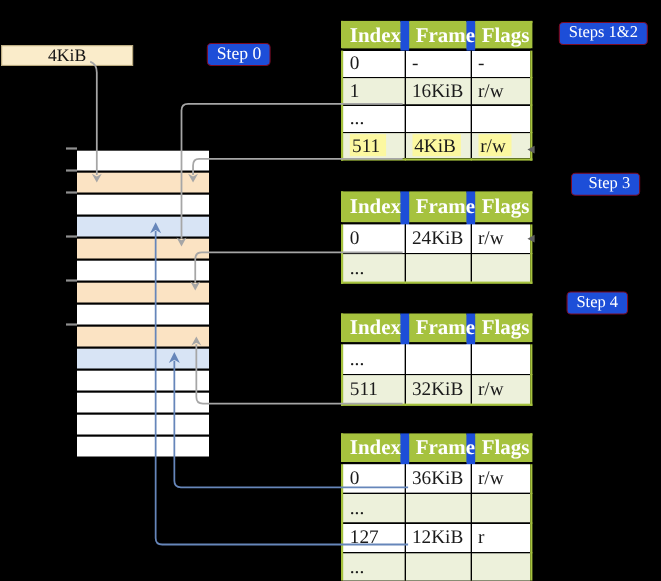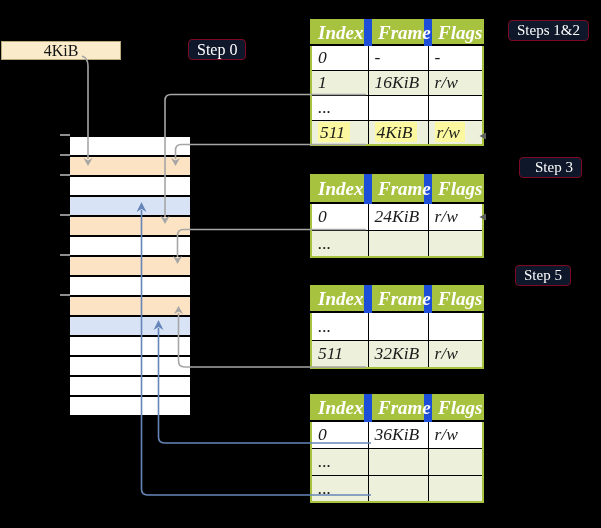--- a/index.html
+++ b/index.html
@@ -5,39 +5,39 @@
   html,body{margin:0;padding:0;background:#000;}
   #canvas{position:relative;width:601px;height:528px;background:#000;overflow:hidden;
           font-family:"Liberation Serif","DejaVu Serif",serif;}
 
   
   .size-box{position:absolute;left:1px;top:41px;width:118px;height:17px;
     background:#faecca;border:1px solid #b9a97e;color:#141414;
     font-size:16px;line-height:17px;text-align:center;}
 
   
-  .badge{position:absolute;background:#0f172a;color:#fff;border-radius:4px;
+  .badge{position:absolute;background:#1d4ed8;color:#fff;border-radius:4px;
     padding:1px 8px;font-size:15px;line-height:17px;white-space:nowrap;
     border:1px solid #7d0a22;}
   #badge-step0{left:188px;top:39px;font-size:16px;font-family:Liberation Serif, serif;}
   #badge-steps12{left:508px;top:20px;}
   #badge-step3{left:519px;top:157px;padding-left:15px;}
   #badge-step4{left:515px;top:265px;}
 
   
   #stack{position:absolute;left:70px;top:135px;width:120px;height:281px;}
   .mem-row{position:absolute;left:0;width:120px;height:18.5px;}
   .mem-row.white{background:#ffffff;}
   .mem-row.peach{background:#fbe3c3;}
   .mem-row.blue{background:#d8e4f5;}
   .tick{position:absolute;left:60px;width:10px;height:2px;background:#8f8f8f;}
 
   
   table.pt{position:absolute;left:310px;width:172px;border-collapse:collapse;
-    table-layout:fixed;border:2.5px solid #a6c23e;font-style:italic;}
+    table-layout:fixed;border:2.5px solid #a6c23e;}
   table.pt th{background:#a6c23e;color:#fff;font-weight:bold;font-size:19px;
     text-align:left;padding:0 0 0 6px;border-bottom:2px solid #000;}
   table.pt th + th{border-left:8px solid #1d4ed8;}
   table.pt td{font-size:17.5px;color:#1b1b1b;padding:0 0 0 6px;background:#fff;
     overflow:hidden;white-space:nowrap;}
   table.pt td + td{border-left:1.5px solid #000;}
   table.pt tbody tr + tr td{border-top:1.5px solid #000;}
   table.pt tbody tr.shaded td{background:#edf1db;}
   .hl{background:#fcf8a0;padding:0 5px 0 2px;}
 
@@ -56,21 +56,21 @@
 </head>
 <body>
 
 <div id="canvas">
 
   <div class="size-box">4KiB</div>
 
   <div class="badge" id="badge-step0">Step 0</div>
   <div class="badge" id="badge-steps12">Steps 1&amp;2</div>
   <div class="badge" id="badge-step3">Step 3</div>
-  <div class="badge" id="badge-step4">Step 5</div>
+  <div class="badge" id="badge-step4">Step 4</div>
 
   <div id="stack">
       <div class="mem-row white" style="top: 1.5px;"></div>
       <div class="mem-row peach" style="top: 21.5px;"></div>
       <div class="mem-row white" style="top: 41.5px;"></div>
       <div class="mem-row blue" style="top: 61.5px;"></div>
       <div class="mem-row peach" style="top: 81.5px;"></div>
       <div class="mem-row white" style="top: 101.5px;"></div>
       <div class="mem-row peach" style="top: 121.5px;"></div>
       <div class="mem-row white" style="top: 141.5px;"></div>
@@ -193,20 +193,25 @@
         <tr>
           <td>0</td>
           <td>36KiB</td>
           <td>r/w</td>
         </tr>
         <tr class="shaded">
           <td>...</td>
           <td></td>
           <td></td>
         </tr>
+        <tr>
+          <td>127</td>
+          <td>12KiB</td>
+          <td>r</td>
+        </tr>
         <tr class="shaded">
           <td>...</td>
           <td></td>
           <td></td>
         </tr>
       </tbody>
     </table>
 
   <svg id="wires" width="601" height="528" viewBox="0 0 601 528">
 

